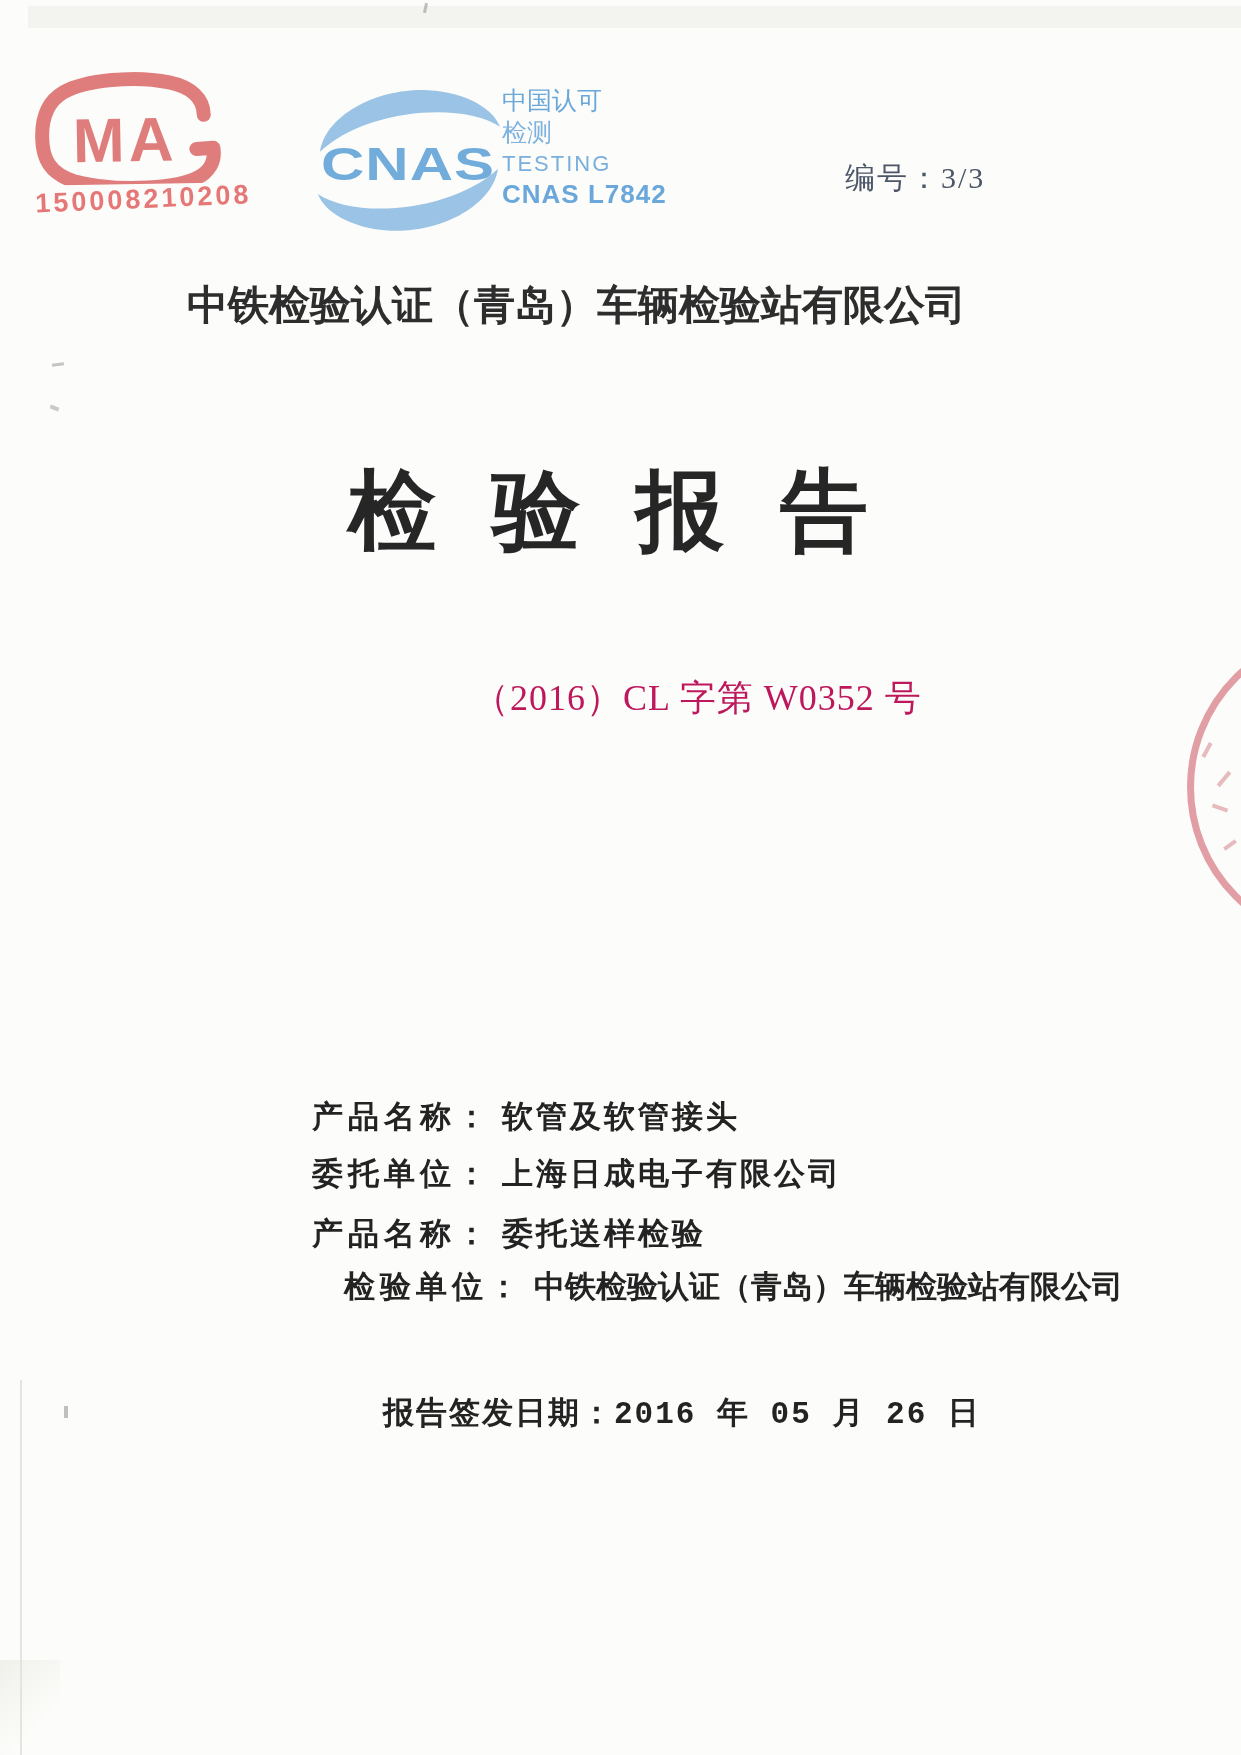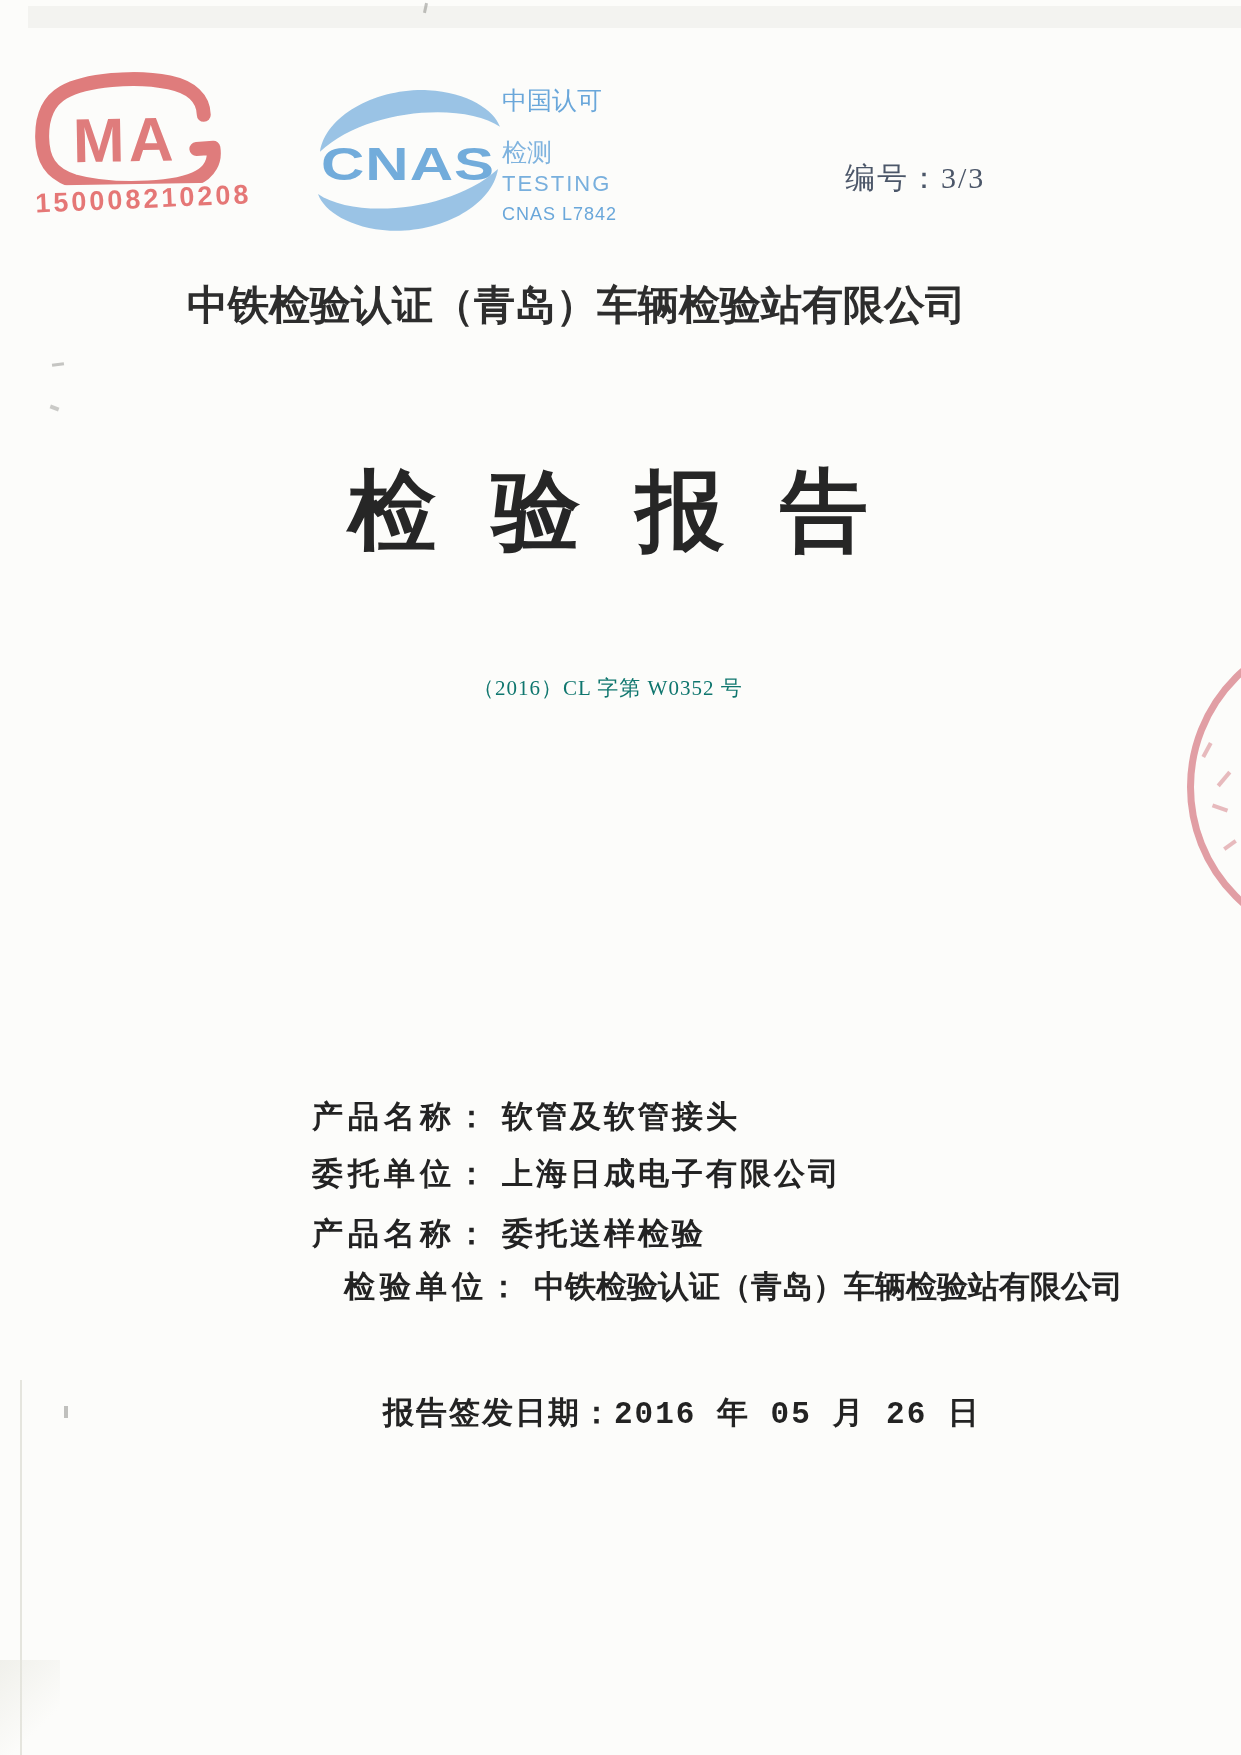--- a/index.html
+++ b/index.html
@@ -29,23 +29,23 @@
   }
 
   
   .cnas{position:absolute;left:306px;top:80px;width:205px;height:160px;opacity:.85;}
   .cnas-textblock{
     position:absolute;left:502px;top:84px;
     font-family:"Liberation Sans","DejaVu Sans",sans-serif;
     color:#6aa7da;white-space:nowrap;
   }
   .cnas-l1{font-size:25px;line-height:32px;}
-  .cnas-l2{font-size:25px;line-height:32px;opacity:.85;margin-top:20px;}
+  .cnas-l2{font-size:25px;line-height:32px;opacity:.85;}
   .cnas-l3{font-size:22px;line-height:31px;letter-spacing:2px;opacity:.9;}
-  .cnas-l4{font-size:18px;line-height:31px;font-weight:normal;letter-spacing:1px;}
+  .cnas-l4{font-size:26px;line-height:31px;font-weight:bold;letter-spacing:1px;}
 
   
   .serial{
     position:absolute;left:845px;top:158px;
     font-size:30px;color:#4b5668;letter-spacing:2px;white-space:nowrap;
   }
 
   
   .company{
     position:absolute;left:187px;top:278px;
@@ -57,21 +57,21 @@
   .report-title{
     position:absolute;left:348px;top:452px;
     font-family:"Liberation Sans","DejaVu Sans",sans-serif;
     font-size:88px;font-weight:bold;color:#262626;
     letter-spacing:56px;white-space:nowrap;
   }
 
   
   .report-code{
     position:absolute;left:473px;top:674px;
-    font-size:21px;color:#0f766e;letter-spacing:1px;white-space:nowrap;
+    font-size:36px;color:#be185d;letter-spacing:1px;white-space:nowrap;
   }
 
   
   .seal{
     position:absolute;left:1187px;top:629px;width:316px;height:316px;
     border:7px solid rgba(203,80,92,.55);border-radius:50%;
     box-sizing:border-box;
   }
   .seal-mark{position:absolute;background:rgba(198,78,90,.38);}
 

